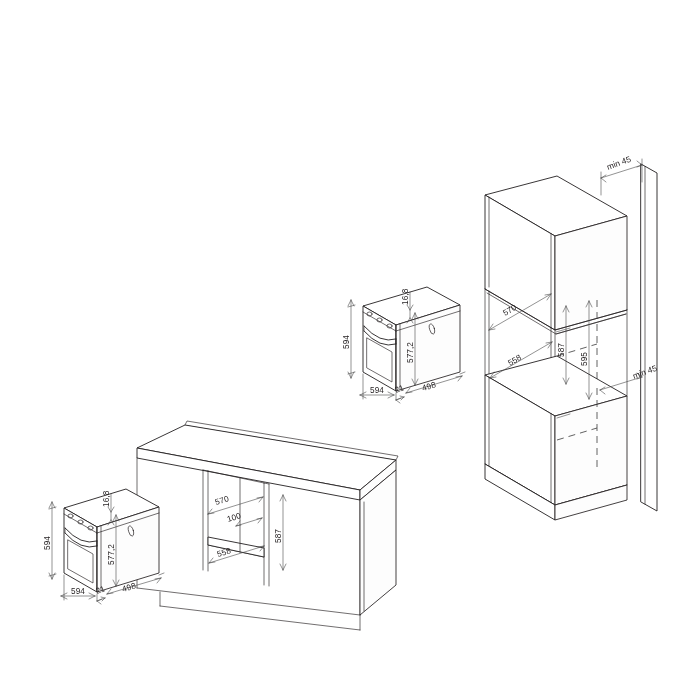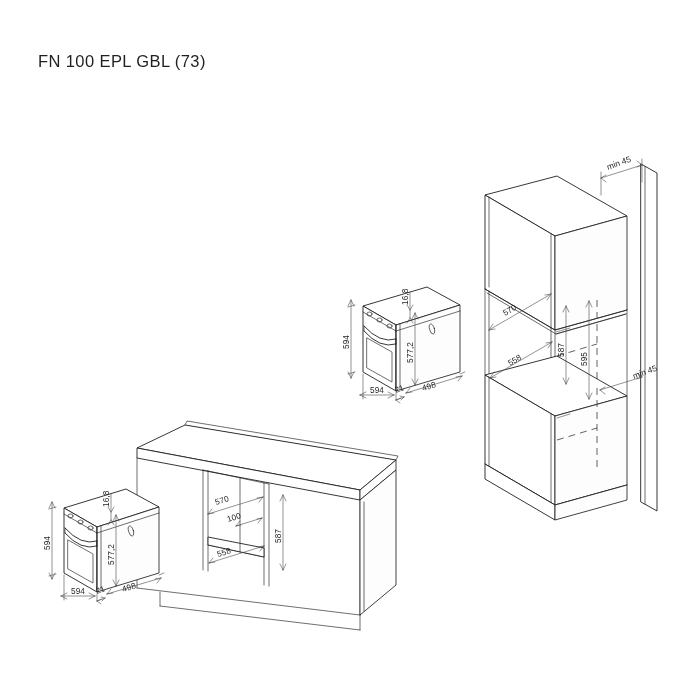--- a/index.html
+++ b/index.html
@@ -80,21 +80,20 @@
     fill: #231f20;
     font-family: "Liberation Sans", sans-serif;
     font-size: 8.4px;
   }
 </style>
 </head>
 <body>
 
 <div id="page">
 
-  <div id="title">FN 100 EPL GBL (73)</div>
 
   <svg id="drawing" viewBox="0 0 700 700">
 
     <g>
 
       <g>
         <path class="solid" d="M 641,164 L 657,173 L 657,511 L 641,502 Z"></path>
         <path class="thin" d="M 645,166.5 L 645,504"></path>
       </g>
 

